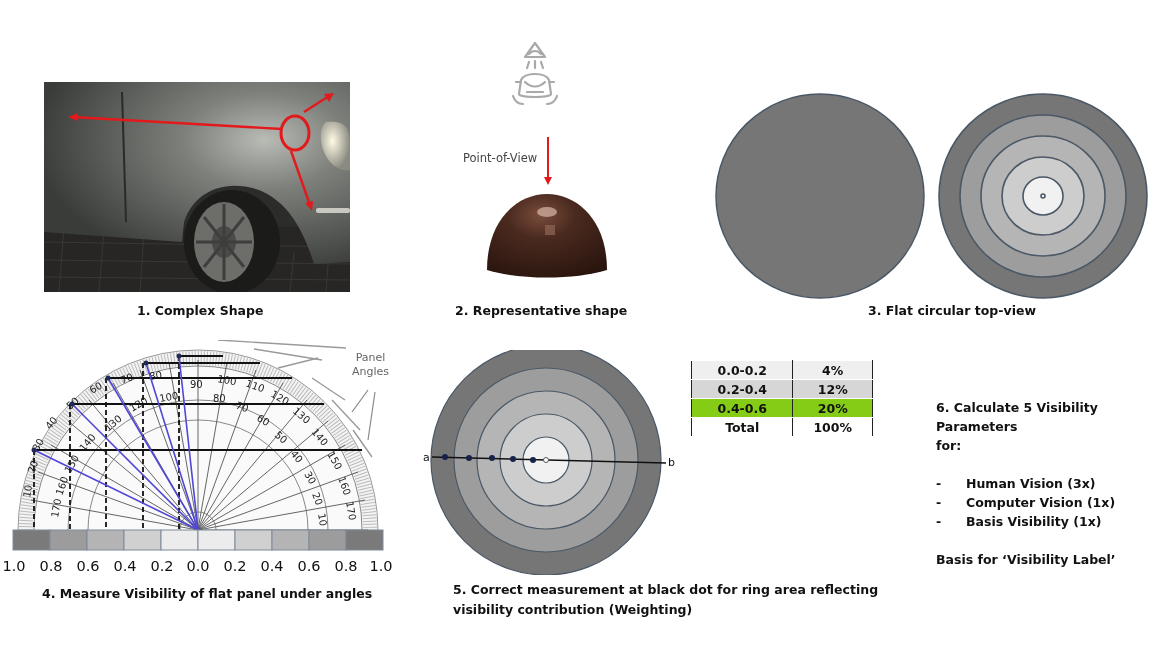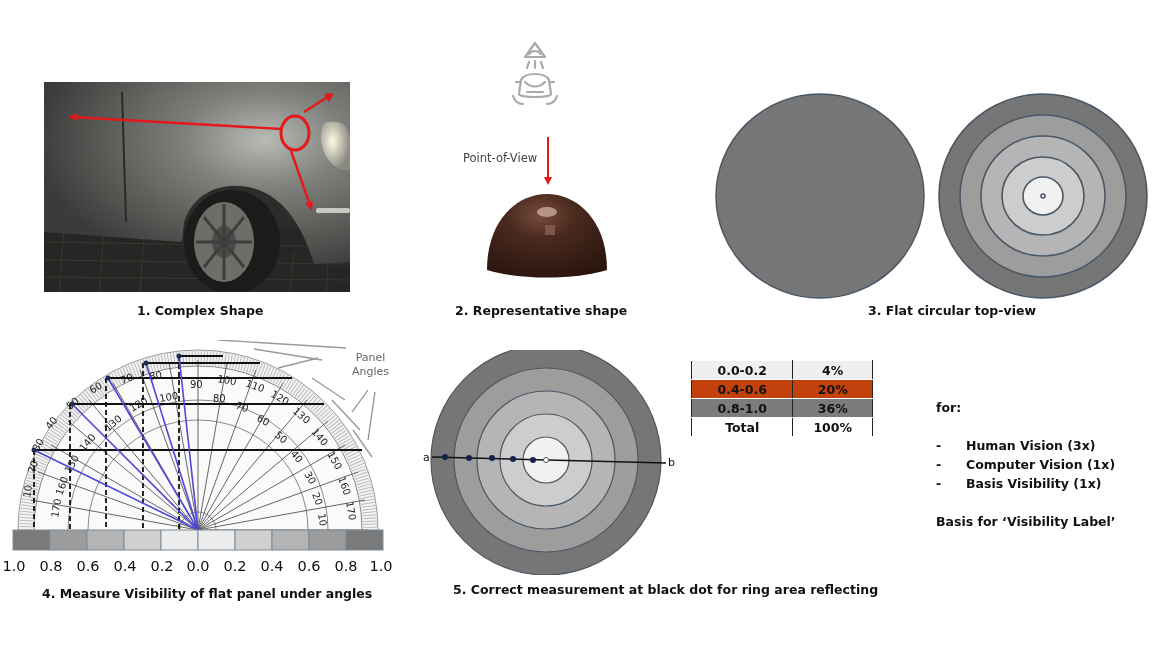--- a/index.html
+++ b/index.html
@@ -289,40 +289,42 @@
   <text x="3" y="111" font-family="DejaVu Sans, sans-serif" font-size="11" fill="#111">a</text>
   <text x="248" y="116" font-family="DejaVu Sans, sans-serif" font-size="11" fill="#111">b</text>
 </svg>
 
 <table class="rings">
   <tbody>
   <tr style="background:#efefef;">
     <td>0.0-0.2</td>
     <td>4%</td>
   </tr>
-  <tr style="background:#c2410c;">
+  <tr style="background:#d6d6d6;">
+    <td>0.2-0.4</td>
+    <td>12%</td>
+  </tr>
+  <tr style="background:#84cc16;">
     <td>0.4-0.6</td>
     <td>20%</td>
-  </tr>
-  <tr style="background:#7c7c7c;">
-    <td>0.8-1.0</td>
-    <td>36%</td>
   </tr>
   <tr class="tbl-total">
     <td>Total</td>
     <td>100%</td>
   </tr>
 </tbody>
   </table>
 
 <div class="caption" style="left:453px; top:580px; line-height:20px;">
   <div>5. Correct measurement at black dot for ring area reflecting</div>
+  <div>visibility contribution (Weighting)</div>
 </div>
 
 <div class="step6">
+  <div>6. Calculate 5 Visibility Parameters</div>
   <div>for:</div>
   <div style="height:19px;"></div>
   <div class="item">
     <span class="dash">-</span>
     <span>Human Vision (3x)</span>
   </div>
   <div class="item">
     <span class="dash">-</span>
     <span>Computer Vision (1x)</span>
   </div>

